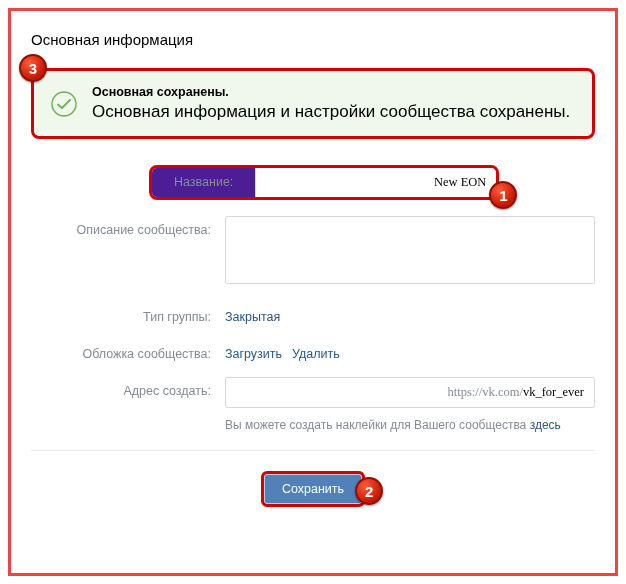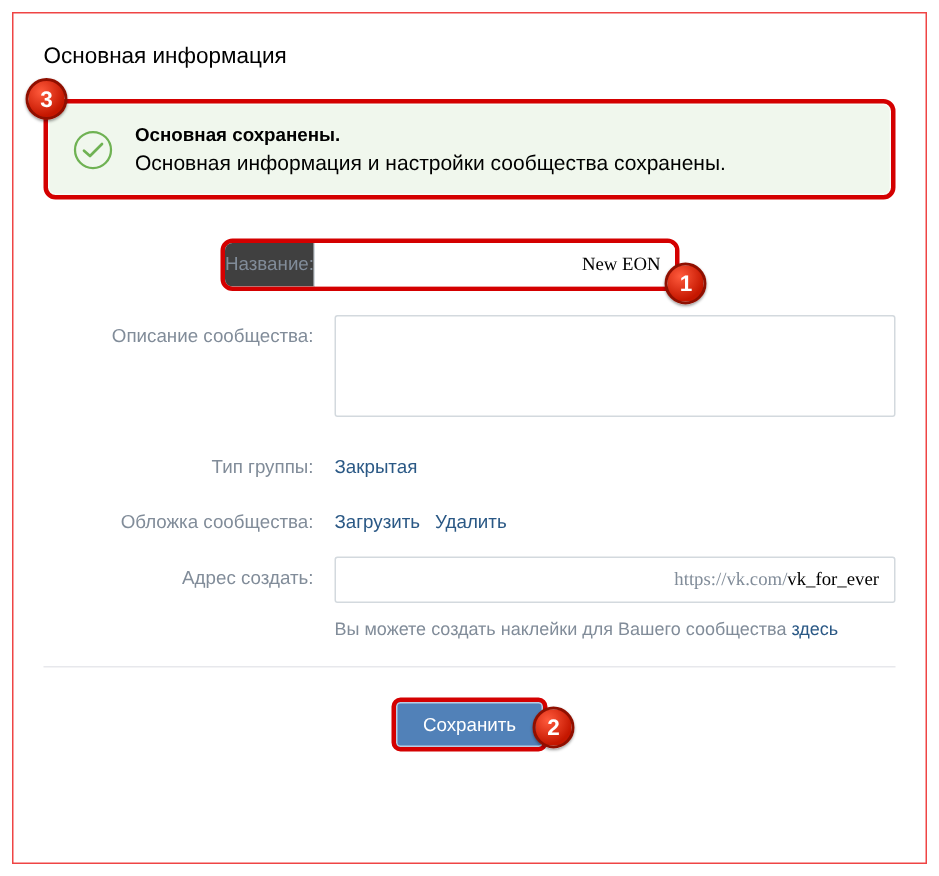--- a/index.html
+++ b/index.html
@@ -7,21 +7,21 @@
     font-family: -apple-system, BlinkMacSystemFont, "Segoe UI", Arial, sans-serif;
     background: #fff;
     font-size: 13px;
     color: #000;
     width: 626px;
     height: 584px;
     padding: 8px;
     position: relative;
   }
   .panel {
-    border: 1px solid #ef4444;
+    border: 3px solid #ef4444;
     width: 100%;
     height: 100%;
     padding: 20px 20px 0 20px;
     background: #fff;
   }
   .page-header {
     font-size: 15px;
     color: #000;
     margin-bottom: 20px;
     font-weight: 400;
@@ -42,21 +42,21 @@
   }
   .success-text strong {
     display: block;
     font-size: 12.5px;
     font-weight: 700;
     margin-bottom: 3px;
     color: #000;
   }
   .success-text span {
     display: block;
-    font-size: 14px;
+    font-size: 17px;
     color: #000;
   }
   .form-row {
     display: flex;
     align-items: flex-start;
     margin-bottom: 16px;
     gap: 14px;
   }
   .form-label {
     flex: 0 0 180px;
@@ -167,23 +167,23 @@
   .highlight-name {
     display: inline-flex;
     align-items: stretch;
     border: 3px solid #d40000;
     border-radius: 8px;
     overflow: hidden;
   }
   .highlight-name .label-part {
     color: #818c99;
     font-size: 12.5px;
-    padding: 7px 0;
+    padding: 7px 22px;
     border-right: 1px solid #d3d9de;
-    background: #404040;
+    background: #4c1d95;
   }
   .highlight-name .input {
     border: none;
     border-radius: 0;
     width: 240px;
   }
 </style>
 </head>
 <body>
 

